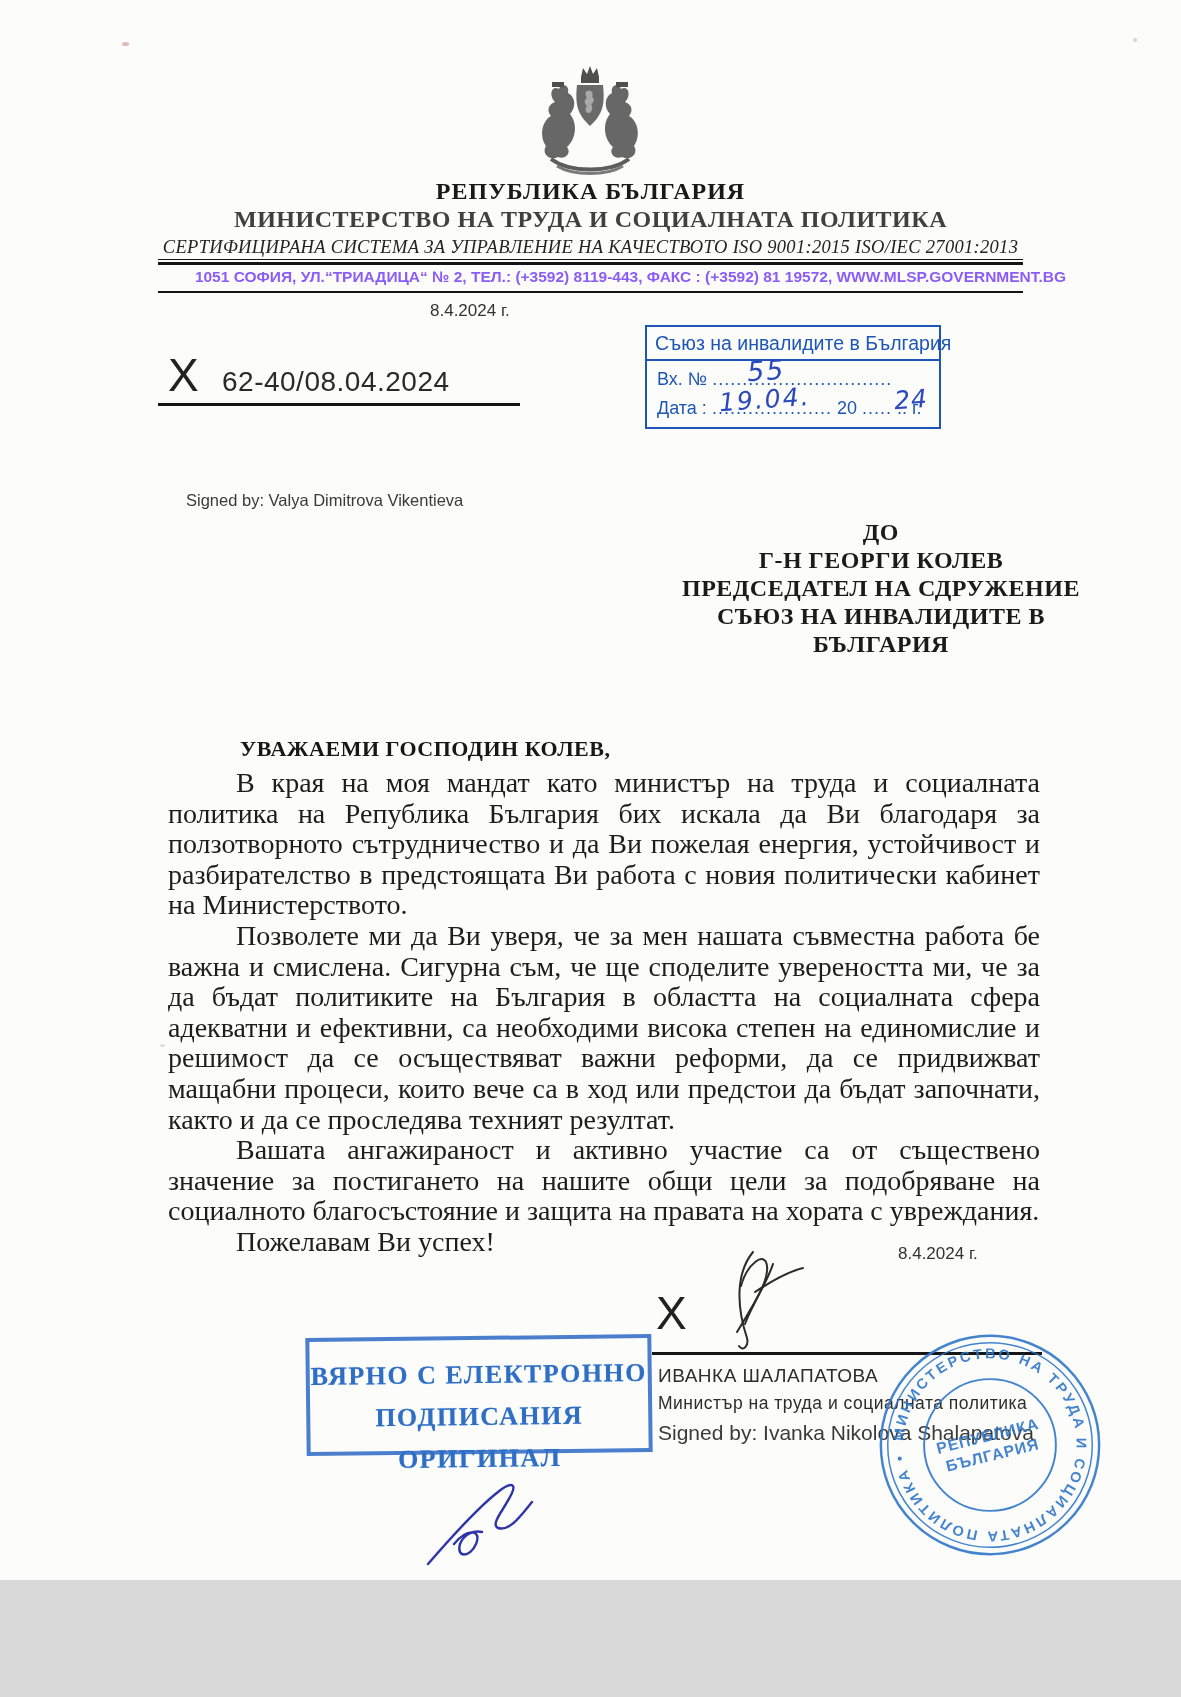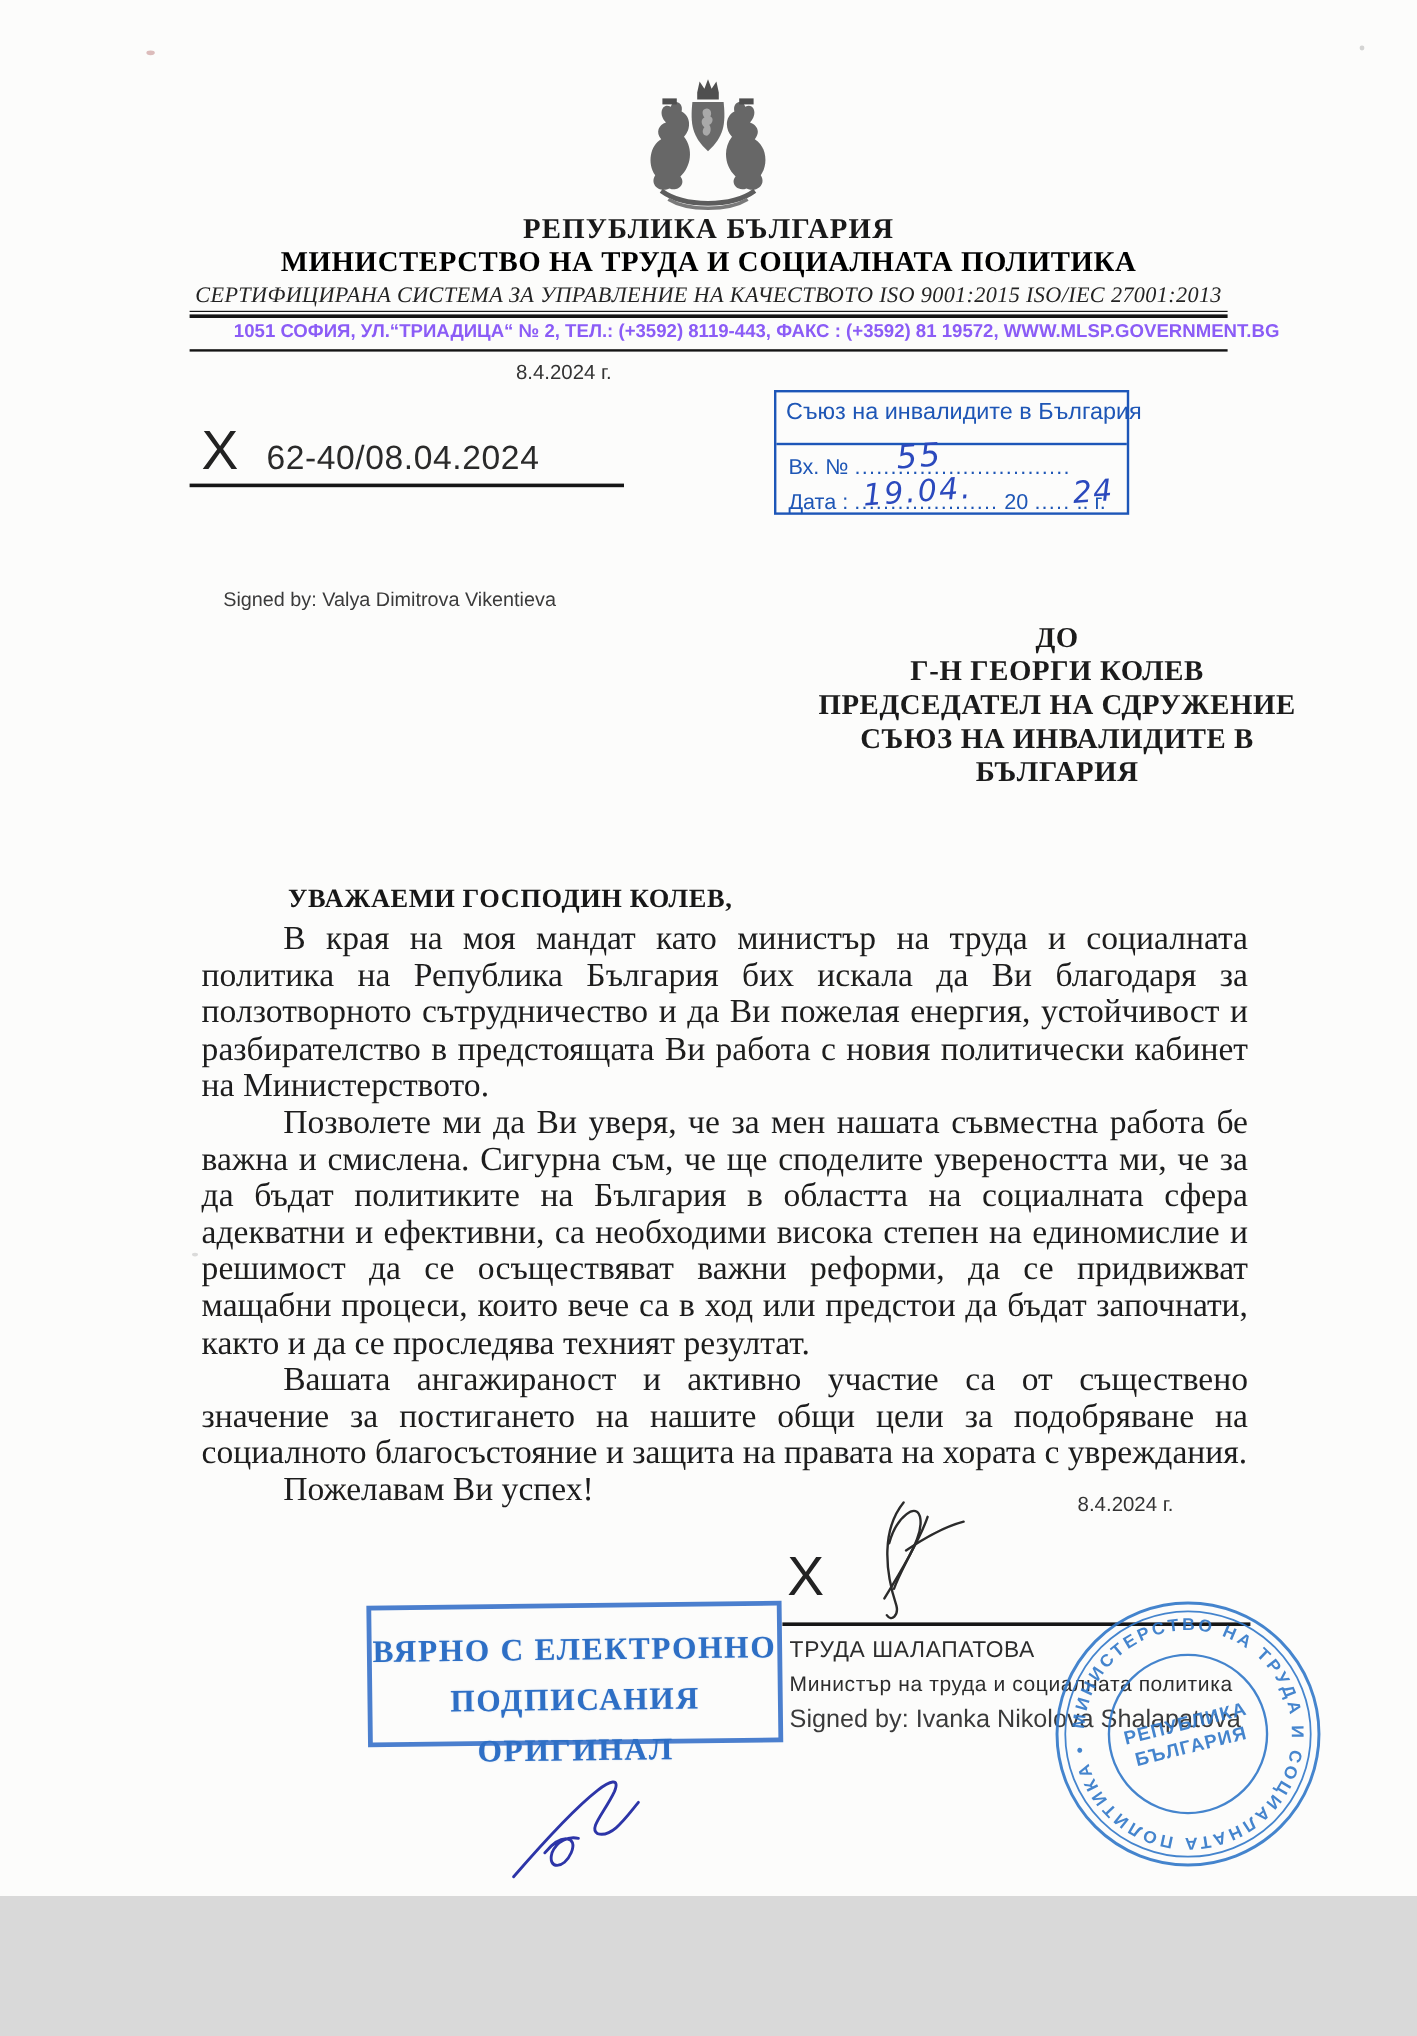--- a/index.html
+++ b/index.html
@@ -5,37 +5,37 @@
   html,body{margin:0;padding:0;background:#d9d9d9;}
   .page{
     position:relative;width:1181px;height:1580px;margin:0 auto;
     background:#fcfcfb;overflow:hidden;
     font-family:"Liberation Serif",serif;color:#1f1f1f;
   }
   
   .coat{position:absolute;left:525px;top:64px;width:130px;height:114px;}
   .hdr-line{position:absolute;left:0;width:1181px;text-align:center;}
   .country{top:178px;font-size:24px;font-weight:bold;letter-spacing:1px;color:#191919;}
-  .ministry{top:206px;font-size:24px;font-weight:bold;letter-spacing:0.5px;color:#000000;}
+  .ministry{top:206px;font-size:24px;font-weight:bold;letter-spacing:0.5px;color:#404040;}
   .cert{top:237px;font-size:18.5px;font-style:italic;color:#232323;letter-spacing:0.3px;}
   .rule{position:absolute;left:158px;width:865px;background:#151515;}
   .rule-a{top:259px;height:1px;}
   .rule-b{top:262px;height:3px;}
   .addr{top:268px;font-size:15.5px;font-family:"Liberation Sans",sans-serif;font-weight:bold;color:#8b5cf6;letter-spacing:0px;padding-left:40px;}
   .rule-c{top:291px;height:2px;}
   
   .date-top{position:absolute;left:430px;top:301px;font-family:"Liberation Sans",sans-serif;font-size:17px;color:#333;}
   .date-bottom{position:absolute;left:898px;top:1244px;font-family:"Liberation Sans",sans-serif;font-size:17px;color:#333;}
   
   .in-stamp{
     position:absolute;left:645px;top:325px;width:292px;height:100px;
     border:2px solid #1d56b8;color:#1e56b6;font-family:"Liberation Sans",sans-serif;
     background:rgba(255,255,255,0.0);
   }
-  .in-stamp .org{display:block;border-bottom:2px solid #1d56b8;padding:5px 8px 14px 8px;font-size:19.5px;font-weight:500;white-space:nowrap;}
+  .in-stamp .org{display:block;border-bottom:2px solid #1d56b8;padding:5px 8px 4px 8px;font-size:19.5px;font-weight:500;white-space:nowrap;}
   .in-row{position:relative;margin:8px 0 0 10px;font-size:18px;white-space:nowrap;}
   .in-row .dots{letter-spacing:1px;}
   .hand{
     position:absolute;font-family:"DejaVu Sans",sans-serif;font-style:italic;
     color:#2b49bd;transform:rotate(-4deg);font-weight:500;
   }
   .hand-no{left:90px;top:-14px;font-size:27px;letter-spacing:2px;}
   .hand-date{left:62px;top:-13px;font-size:25px;letter-spacing:2px;}
   .hand-year{left:237px;top:-13px;font-size:25px;letter-spacing:1px;}
   
@@ -158,21 +158,21 @@
   <div class="sig-mark">X</div>
   <svg class="sig-scribble" width="115" height="118" viewBox="0 0 115 118">
     <g fill="none" stroke="#2b2b2b" stroke-width="2" stroke-linecap="round">
       <path d="M58,12 C40,34 42,68 52,98 C54,106 48,112 44,106"></path>
       <path d="M46,46 C52,24 70,10 72,26 C74,42 58,62 50,84"></path>
       <path d="M42,92 C58,66 72,42 78,24"></path>
       <path d="M60,52 C72,44 92,32 108,28"></path>
     </g>
   </svg>
   <div class="sig-line"></div>
-  <div class="sig-name">ТРУДА ШАЛАПАТОВА</div>
+  <div class="sig-name">ИВАНКА ШАЛАПАТОВА</div>
   <div class="sig-title">Министър на труда и социалната политика</div>
   <div class="sig-note">Signed by: Ivanka Nikolova Shalapatova</div>
 
   <div class="cert-stamp">
     <div>ВЯРНО С ЕЛЕКТРОННО</div>
     <div>ПОДПИСАНИЯ ОРИГИНАЛ</div>
   </div>
 
   <svg class="ink-sign" width="145" height="100" viewBox="0 0 145 100">
     <g fill="none" stroke="#2d35a8" stroke-width="2.4" stroke-linecap="round">

